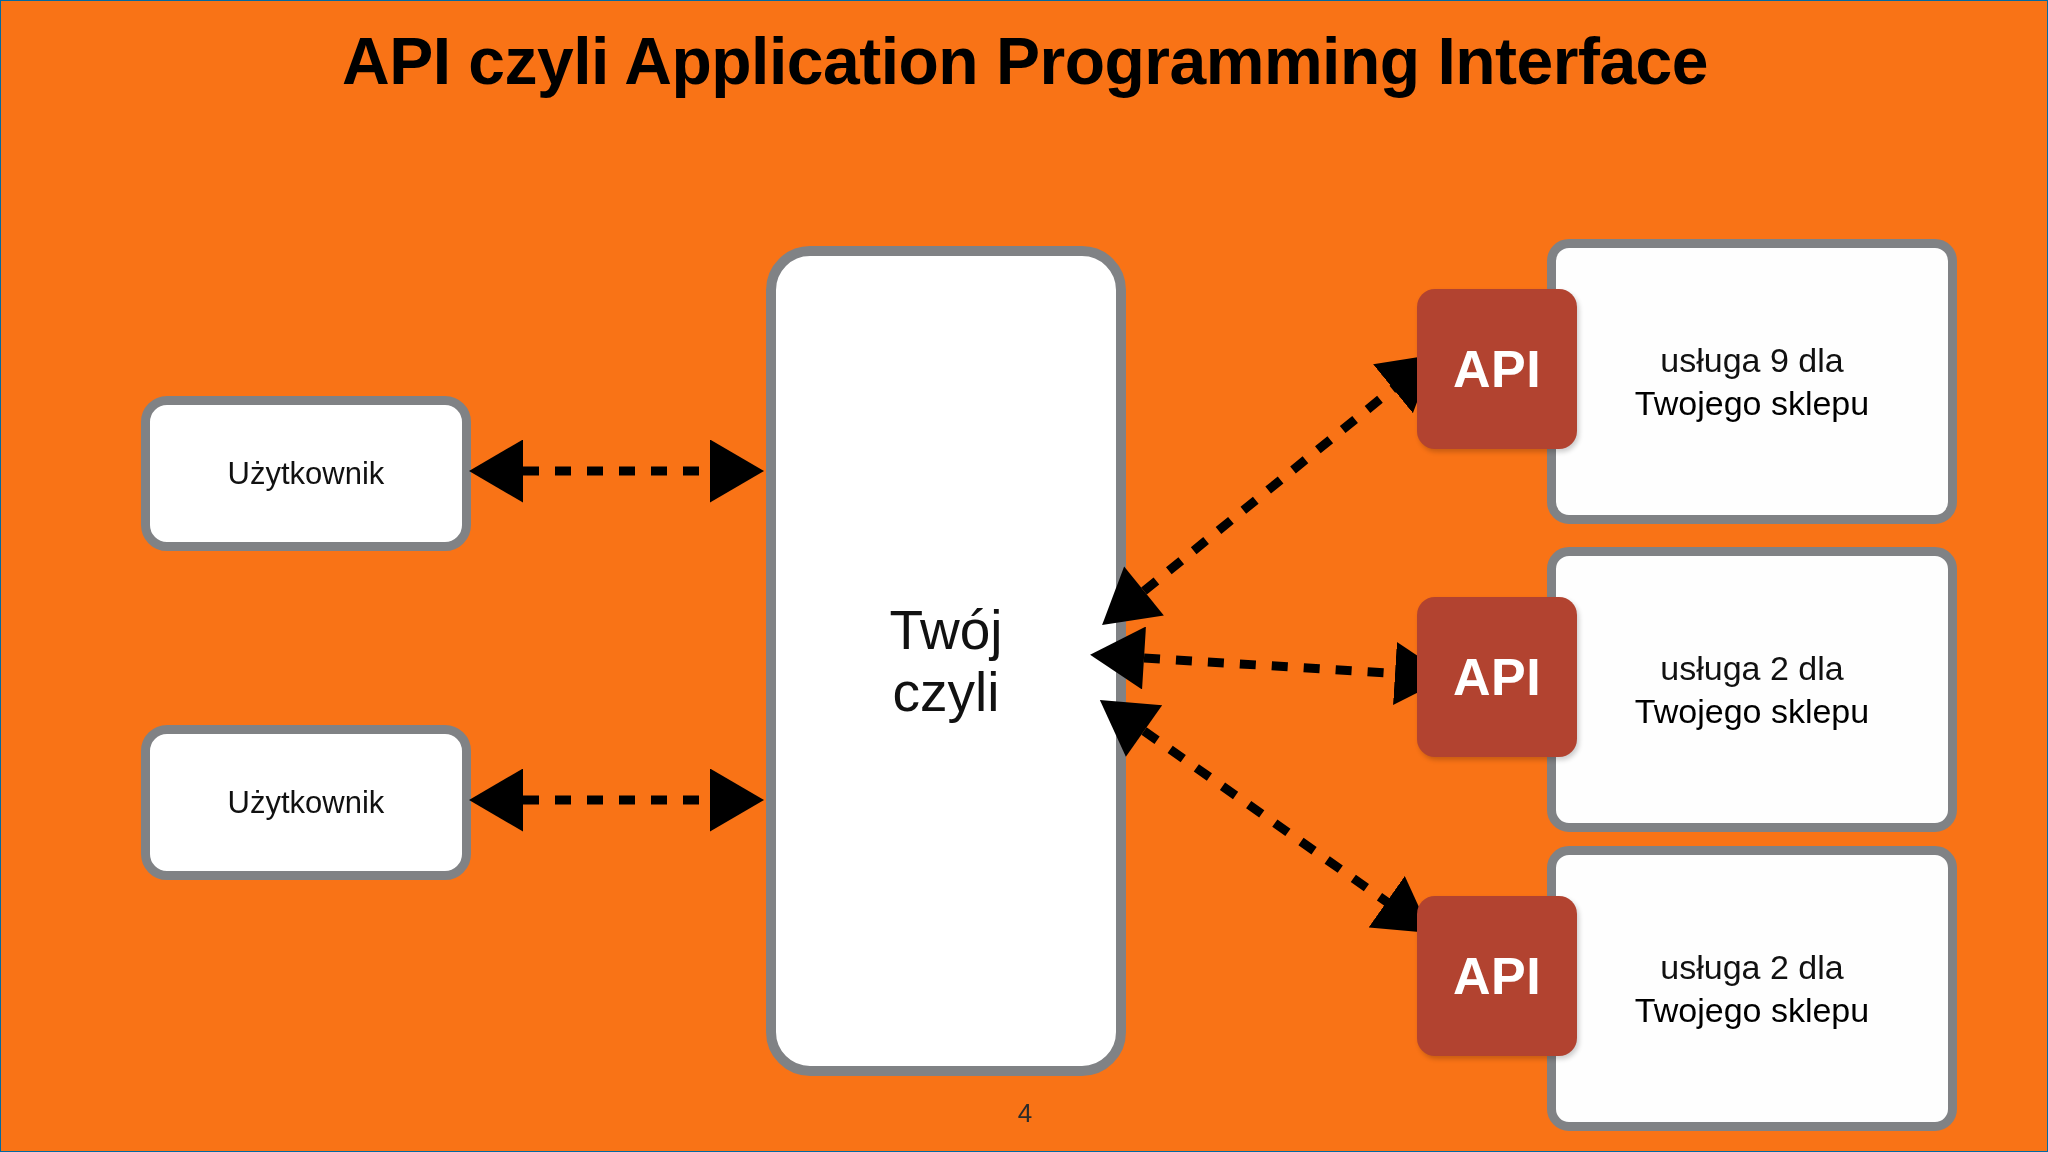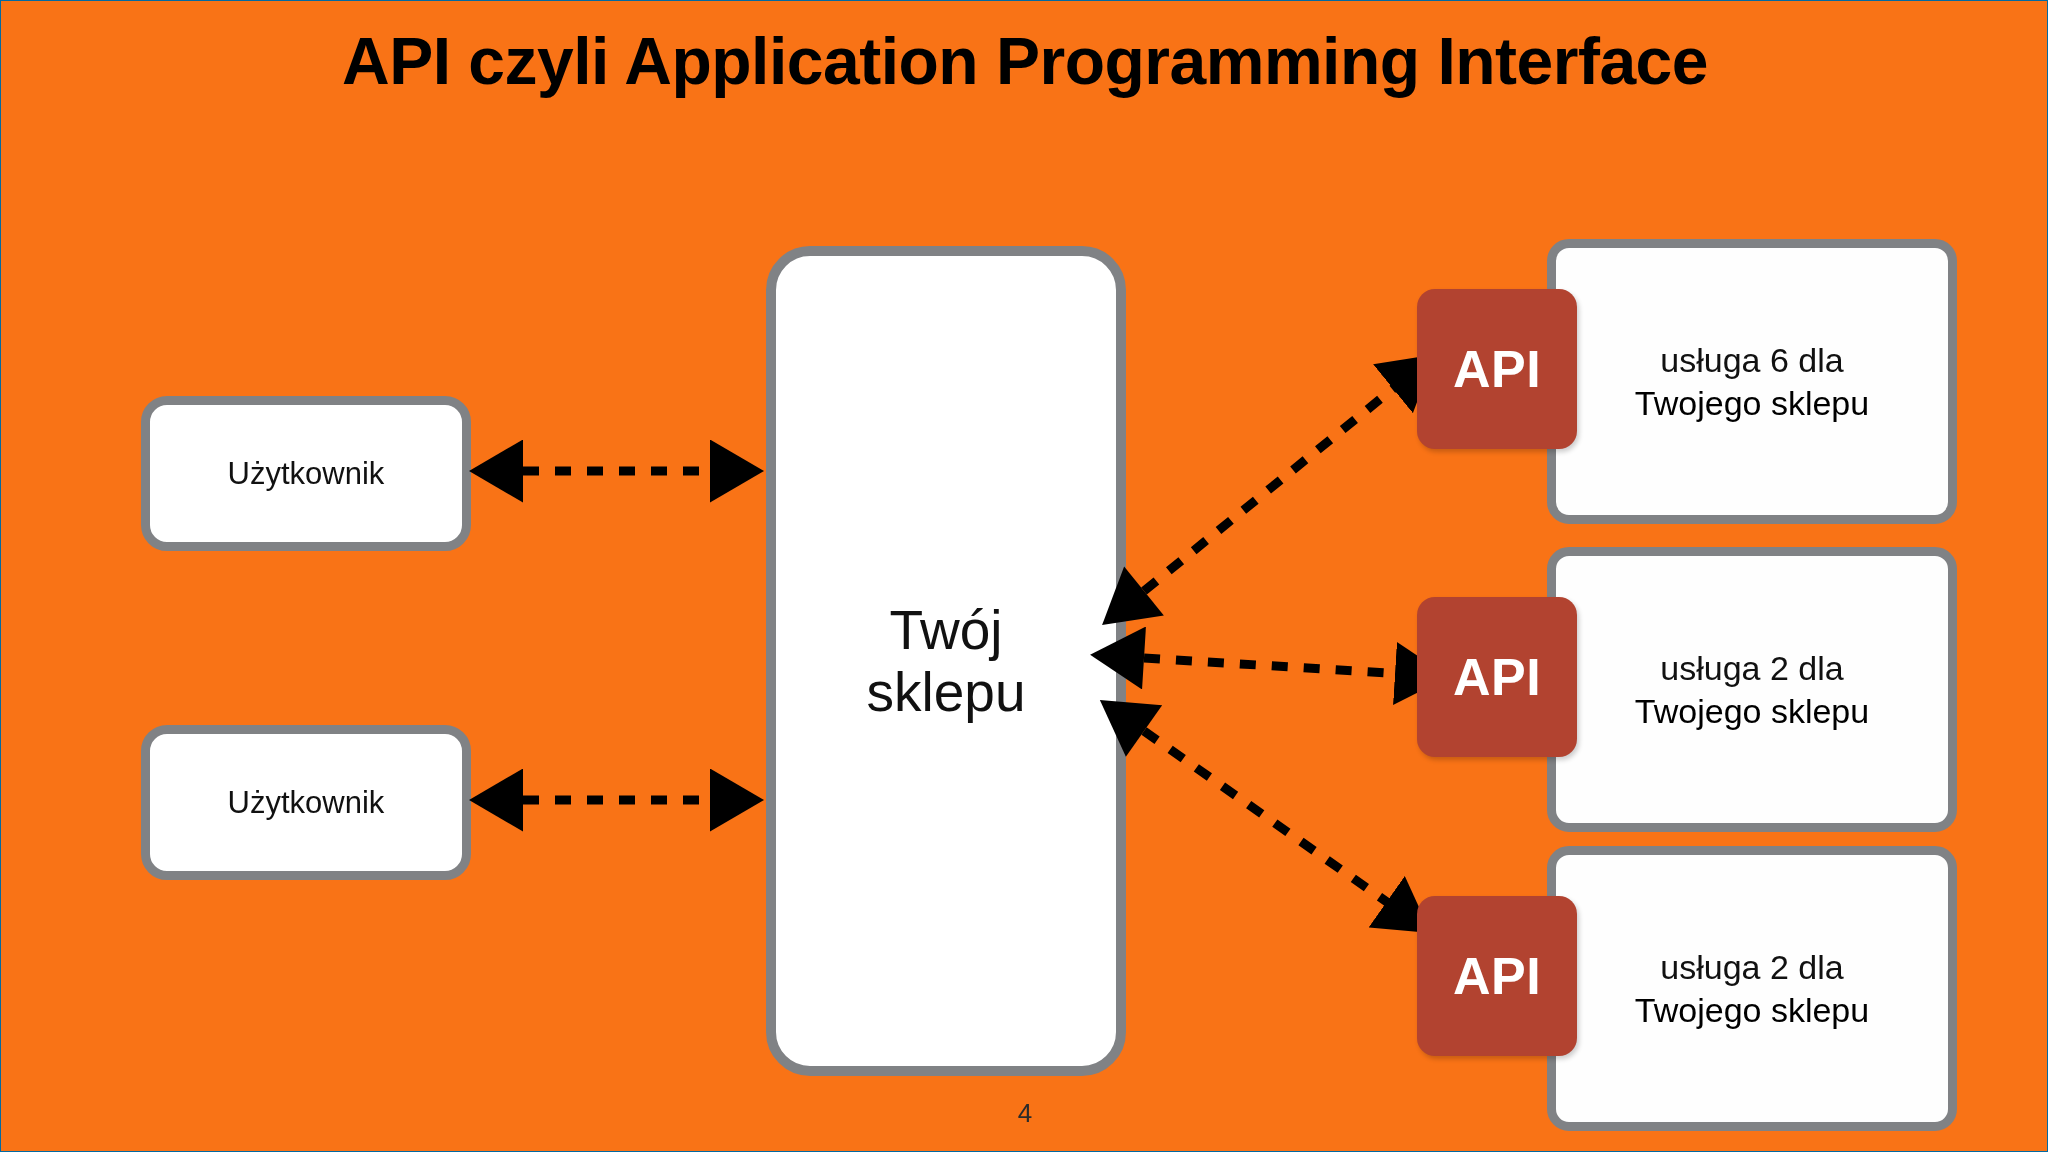--- a/index.html
+++ b/index.html
@@ -168,26 +168,26 @@
   <div class="node user-box" id="user-box-1">
     <span>Użytkownik</span>
   </div>
 
   <div class="node user-box" id="user-box-2">
     <span>Użytkownik</span>
   </div>
 
   <div class="node" id="store-box">
     <span class="store-label">Twój
-sklepu</span>
+czyli</span>
   </div>
 
   <div class="service-row" id="service-row-1">
     <div class="service-box">
-      <div class="service-line-1">usługa 6 dla</div>
+      <div class="service-line-1">usługa 9 dla</div>
       <div class="service-line-2">Twojego sklepu</div>
     </div>
     <div class="api-badge">
       <span>API</span>
     </div>
   </div>
 
   <div class="service-row" id="service-row-2">
     <div class="service-box">
       <div class="service-line-1">usługa 2 dla</div>

